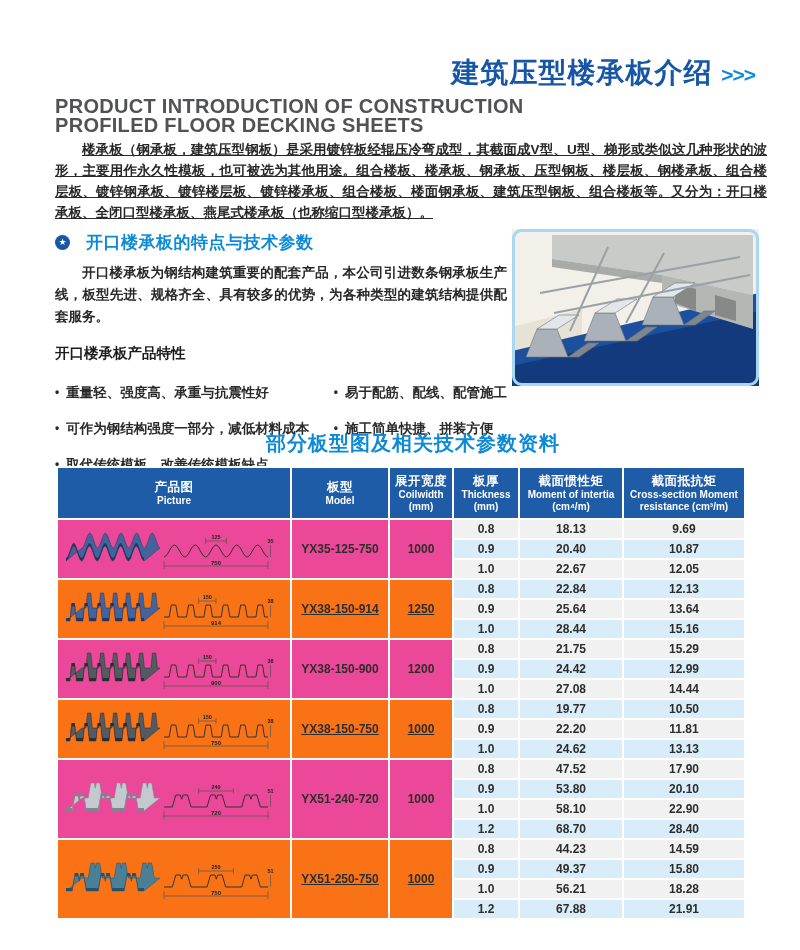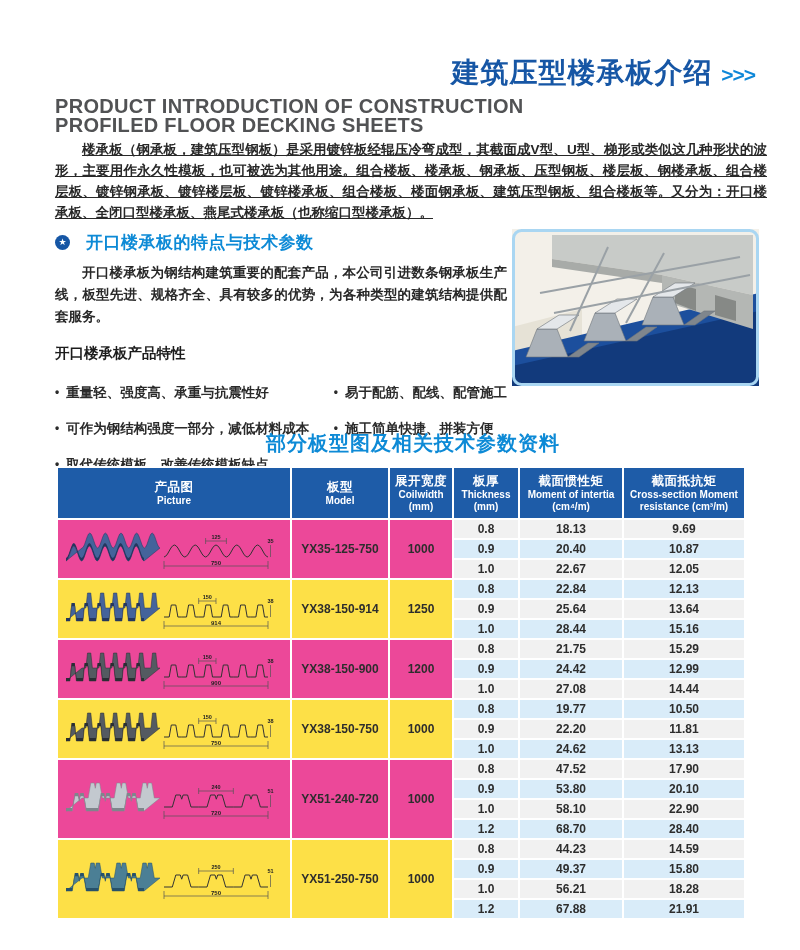--- a/index.html
+++ b/index.html
@@ -44,21 +44,21 @@
   #spec-table{position:absolute;left:56px;top:448px;width:690px;table-layout:fixed;
               border-collapse:separate;border-spacing:2px;background:#fff;margin-top:18px;}
   #spec-table th{background:#1e5ca8;color:#fff;vertical-align:middle;padding:3px 1px;height:44px;}
   .th-zh{display:block;font-size:12.5px;font-weight:bold;line-height:15px;letter-spacing:.5px;}
   .th-en{display:block;font-size:10px;font-weight:bold;line-height:12px;}
   #spec-table td{height:18px;line-height:18px;padding:0;text-align:center;vertical-align:middle;
                  font-size:12px;font-weight:bold;color:#2d2d2d;}
   td.row-gray{background:#f1f1f1;}
   td.row-blue{background:#d9ecf9;}
   td.g-gray{background:#ec4899;}
-  td.g-blue{background:#fde047;}
+  td.g-blue{background:#f97316;text-decoration:underline;}
   td.cell-pic{padding:0;}
   td.cell-pic svg{display:block;margin:0 auto;}
 </style>
 </head>
 <body>
 
 <div class="page">
 
   <div class="hd">
     <h1><span>建筑压型楼承板介绍</span>

